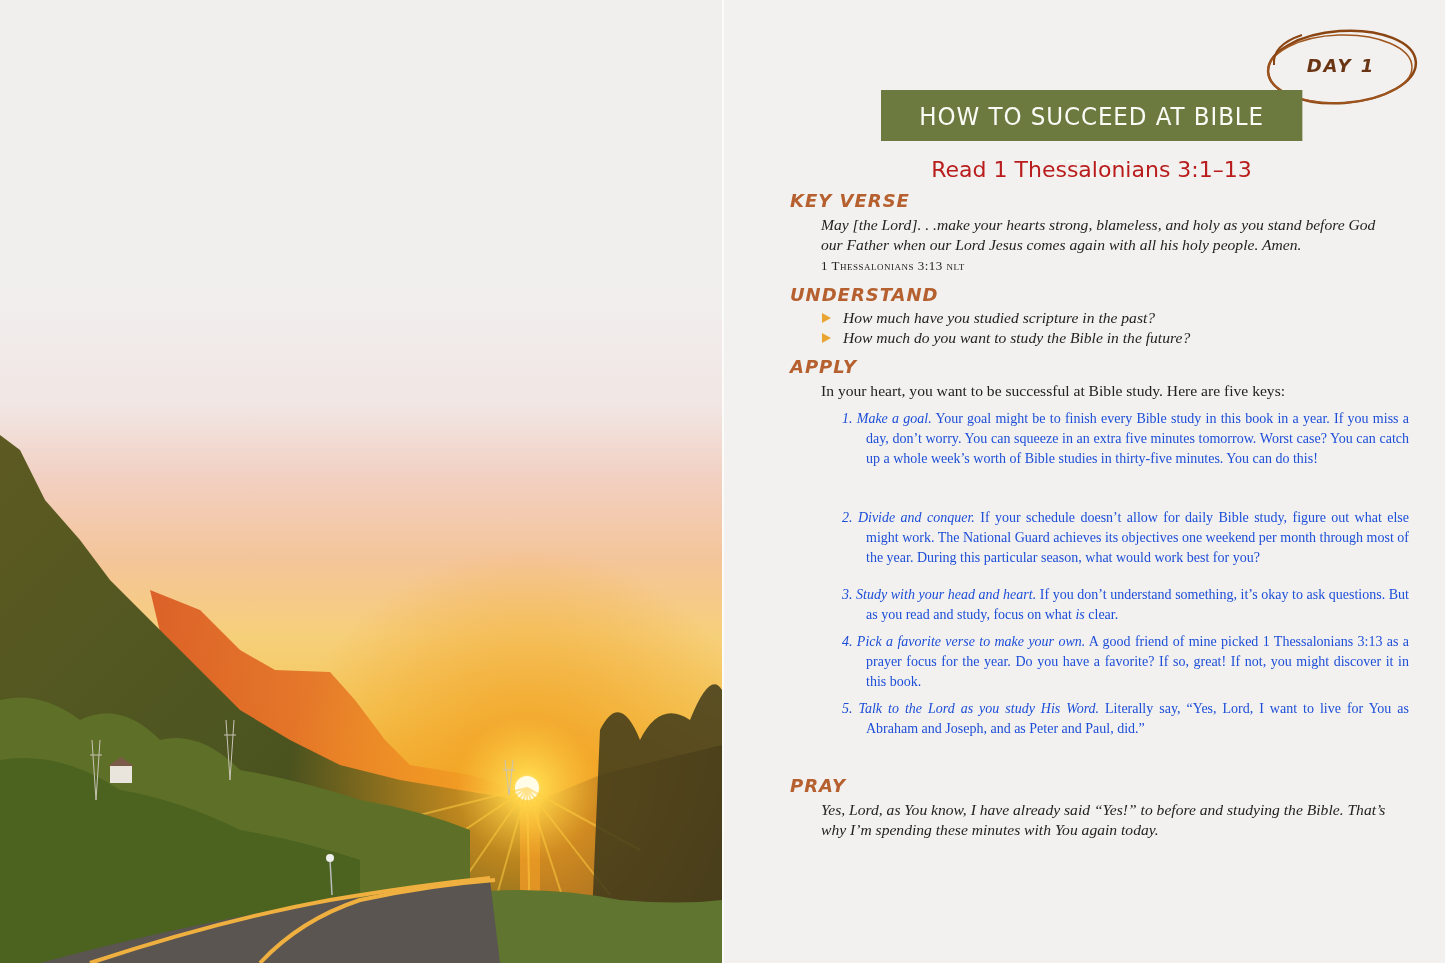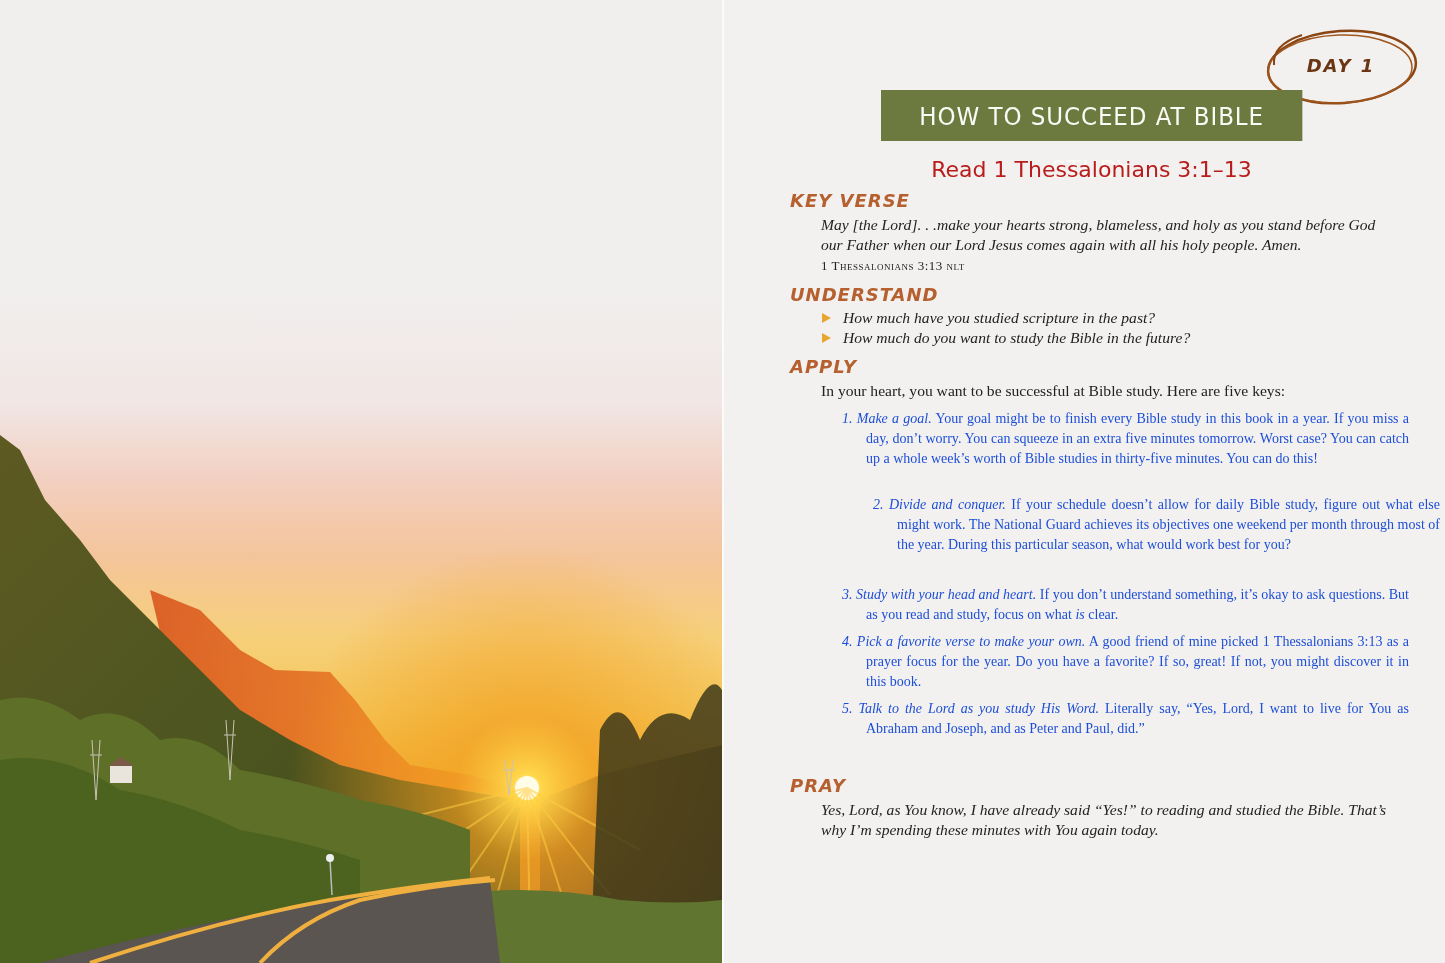--- a/index.html
+++ b/index.html
@@ -133,29 +133,29 @@
   <div class="body-text it" style="left:843px; top:308px;">How much have you studied scripture in the past?</div>
   <div class="bullet" style="top:333px;"></div>
   <div class="body-text it" style="left:843px; top:328px;">How much do you want to study the Bible in the future?</div>
 
   <div class="heading" style="top:356px;">APPLY</div>
   <div class="body-text" style="left:821px; top:381px;">In your heart, you want to be successful at Bible study. Here are five keys:</div>
 
   <div class="list-item hang" style="top:409px;">
     <span class="it">1. Make a goal.</span><span> Your goal might be to finish every Bible study in this book in a year. If you miss a day, don’t worry. You can squeeze in an extra five minutes tomorrow. Worst case? You can catch up a whole week’s worth of Bible studies in thirty-five minutes. You can do this!</span>
   </div>
-  <div class="list-item hang" style="top:495px;margin-left:31px;">
+  <div class="list-item hang" style="top:508px;">
     <span class="it">2. Divide and conquer.</span><span> If your schedule doesn’t allow for daily Bible study, figure out what else might work. The National Guard achieves its objectives one weekend per month through most of the year. During this particular season, what would work best for you?</span>
   </div>
   <div class="list-item hang" style="top:585px;">
     <span class="it">3. Study with your head and heart.</span><span> If you don’t understand something, it’s okay to ask questions. But as you read and study, focus on what </span><span class="it">is</span><span> clear.</span>
   </div>
   <div class="list-item hang" style="top:632px;">
     <span class="it">4. Pick a favorite verse to make your own.</span><span> A good friend of mine picked 1 Thessalonians 3:13 as a prayer focus for the year. Do you have a favorite? If so, great! If not, you might discover it in this book.</span>
   </div>
   <div class="list-item hang" style="top:699px;">
     <span class="it">5. Talk to the Lord as you study His Word.</span><span> Literally say, “Yes, Lord, I want to live for You as Abraham and Joseph, and as Peter and Paul, did.”</span>
   </div>
 
   <div class="heading" style="top:775px;">PRAY</div>
-  <div class="body-text it" style="left:821px; top:800px; width:570px;">Yes, Lord, as You know, I have already said “Yes!” to reading and studied the Bible. That’s</div>
+  <div class="body-text it" style="left:821px; top:800px; width:570px;">Yes, Lord, as You know, I have already said “Yes!” to before and studying the Bible. That’s</div>
   <div class="body-text it" style="left:821px; top:820px; width:570px;">why I’m spending these minutes with You again today.</div>
 </div>
 
 </body></html>

